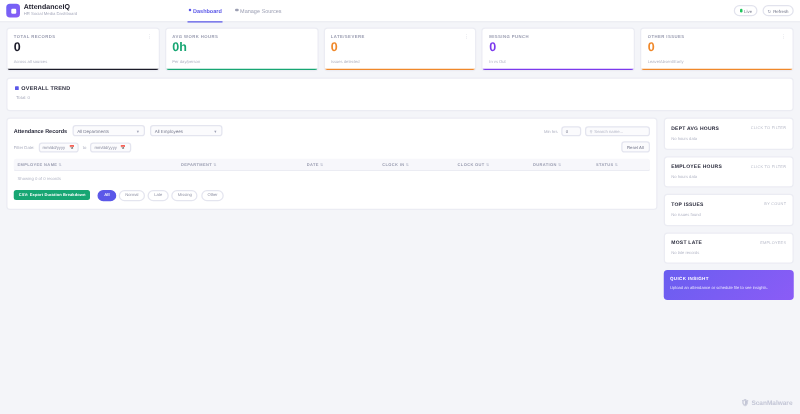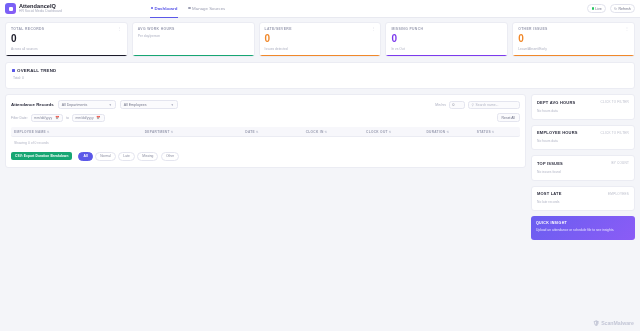--- a/index.html
+++ b/index.html
@@ -226,20 +226,21 @@
           <div class="kpi-info">⋮</div>
         </div>
         <div class="kpi-value">0</div>
         <div class="kpi-sub">Across all sources</div>
       </div>
 
       <div class="kpi" style="--accent:#17a673">
         <div class="kpi-head">
           <div class="kpi-label">AVG WORK HOURS</div>
         </div>
+        <div class="kpi-value">0h</div>
         <div class="kpi-sub">Per day/person</div>
       </div>
 
       <div class="kpi" style="--accent:#f0882a">
         <div class="kpi-head">
           <div class="kpi-label">LATE/SEVERE</div>
           <div class="kpi-info">⋮</div>
         </div>
         <div class="kpi-value">0</div>
         <div class="kpi-sub">Issues detected</div>

